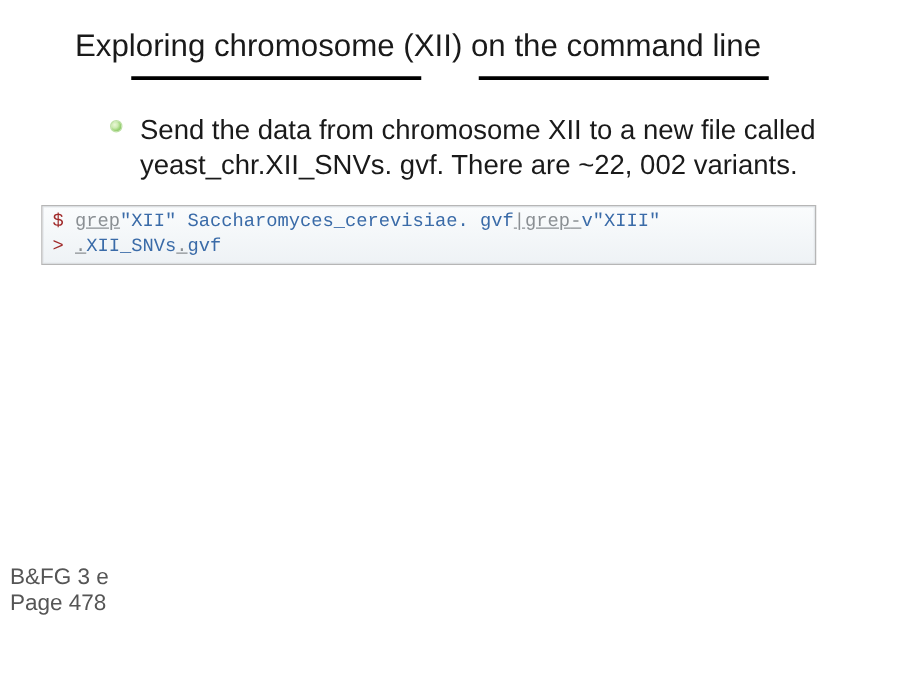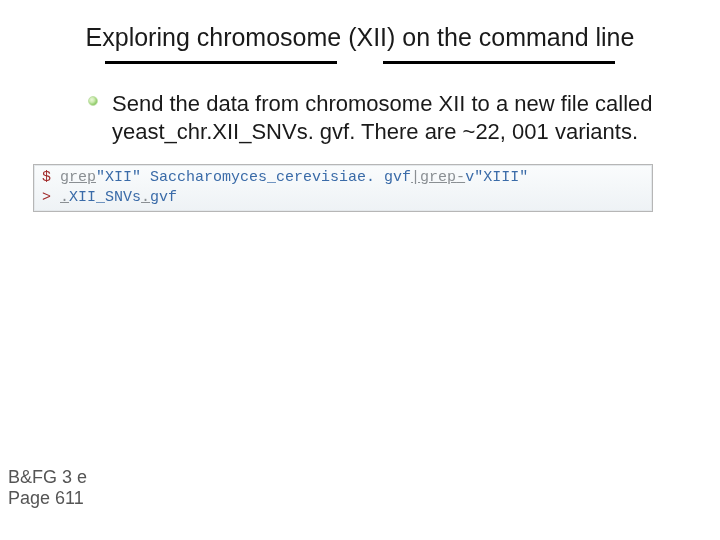--- a/index.html
+++ b/index.html
@@ -7,21 +7,21 @@
   body {
     font-family: Arial, Helvetica, sans-serif;
     background: #fff;
     position: relative;
   }
   .title-wrap {
     position: absolute;
     top: 22px;
     left: 60px;
     right: 60px;
-    text-align: center;
+    text-align: left;
   }
   .title {
     font-size: 25px;
     color: #1a1a1a;
     line-height: 1.25;
     display: inline-block;
   }
   .rules {
     position: absolute;
     top: 53px;
@@ -71,21 +71,21 @@
     overflow: hidden;
     box-shadow: inset 0 0 0 1px #e4e8eb;
   }
   .t-row { display: flex; }
   .prompt { color: #a02a2a; width: 18px; }
   .t-grey { color: #8a8f93; text-decoration: underline; }
   .t-blue { color: #3a6ba8; }
   .footnote {
     position: absolute;
     left: 8px;
-    bottom: 30px;
+    bottom: 46px;
     font-size: 18px;
     color: #555;
     line-height: 1.2;
   }
 </style>
 </head>
 <body>
 
 <div class="title-wrap">
   <div class="title">Exploring  chromosome (XII) on the command line</div>
@@ -94,21 +94,21 @@
 <div class="rules">
   <div class="rule-l"></div>
   <div class="rule-gap"></div>
   <div class="rule-r"></div>
 </div>
 
 <div class="body-text-wrap">
   <div class="bullet-cell">
     <div class="bullet"></div>
   </div>
-  <div class="body-text">Send the data from chromosome XII to a new file called yeast_chr.XII_SNVs. gvf. There are ~22, 001 variants.</div>
+  <div class="body-text">Send the data from chromosome XII to a new file called yeast_chr.XII_SNVs. gvf. There are ~22, 002 variants.</div>
 </div>
 
 <div class="terminal">
   <div class="t-row">
     <span class="prompt">$</span>
     <span class="t-grey">grep </span>
     <span class="t-blue">"XII" Saccharomyces_cerevisiae. gvf </span>
     <span class="t-grey">| </span>
     <span class="t-grey">grep </span>
     <span class="t-grey">-</span>
@@ -119,14 +119,14 @@
     <span class="prompt">&gt;</span>
     <span class="t-grey">.</span>
     <span class="t-blue">XII_SNVs</span>
     <span class="t-grey">.</span>
     <span class="t-blue">gvf</span>
   </div>
 </div>
 
 <div class="footnote">
   <div>B&amp;FG 3 e</div>
-  <div>Page 611</div>
+  <div>Page 478</div>
 </div>
 
 </body></html>

